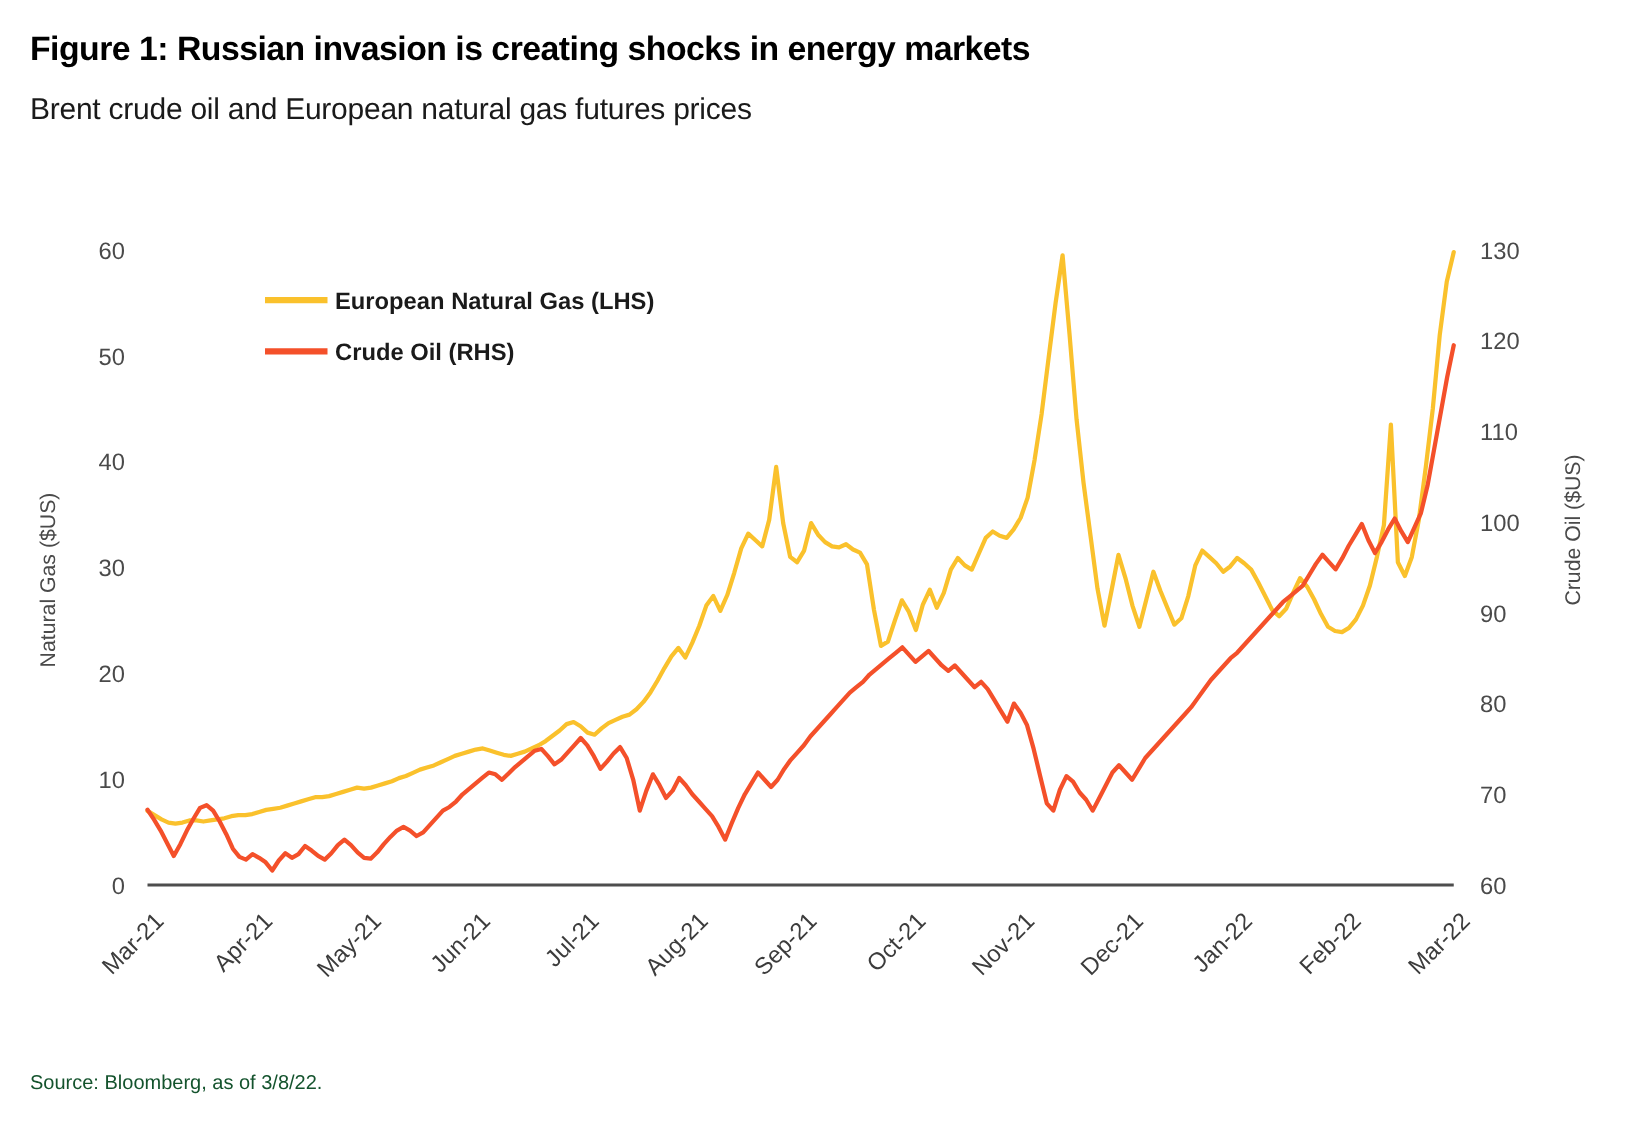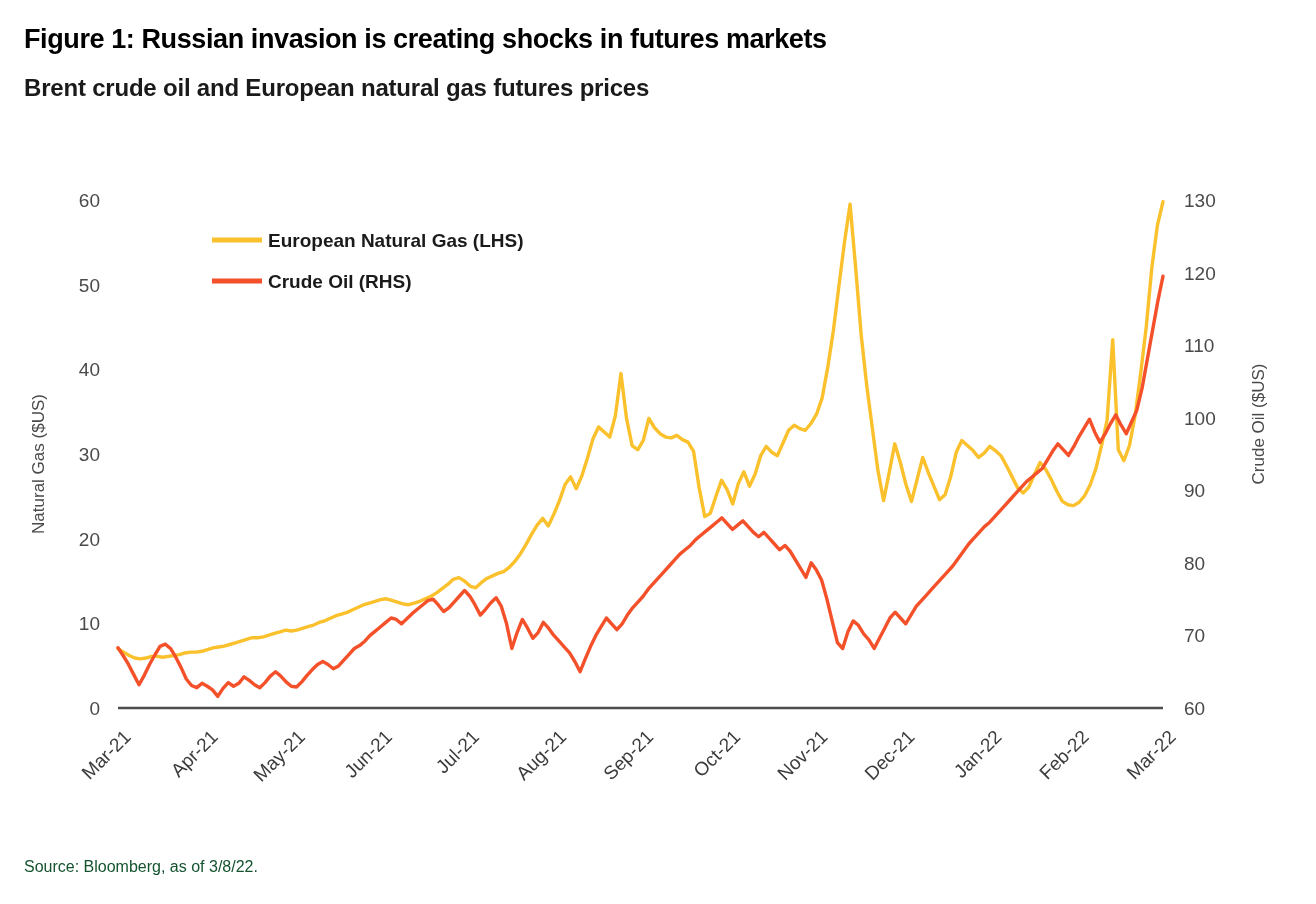--- a/index.html
+++ b/index.html
@@ -32,21 +32,21 @@
     font-weight: bold;
     letter-spacing: -0.4px;
     color: #000000;
     white-space: nowrap;
   }
   .fig-subtitle {
     position: absolute;
     left: 24px;
     top: 74px;
     font-size: 24px;
-    font-weight: bold;
+    font-weight: normal;
     letter-spacing: -0.2px;
     color: #1a1a1a;
     white-space: nowrap;
   }
 
   
   .fig-source {
     position: absolute;
     left: 24px;
     top: 858px;
@@ -94,21 +94,21 @@
   .baseline {
     stroke: #4d4d4d;
     stroke-width: 2.4;
   }
 </style>
 </head>
 <body>
 
 <div id="figure-root">
 
-  <div class="fig-title">Figure 1: Russian invasion is creating shocks in futures markets</div>
+  <div class="fig-title">Figure 1: Russian invasion is creating shocks in energy markets</div>
 
   <div class="fig-subtitle">Brent crude oil and European natural gas futures prices</div>
 
   <svg id="chart-canvas" viewBox="0 0 1316 700" preserveAspectRatio="none">
     <g id="y-left-group">
         <text x="100" y="575" text-anchor="end" class="axis-label">0</text>
         <text x="100" y="490.33333333333337" text-anchor="end" class="axis-label">10</text>
         <text x="100" y="405.6666666666667" text-anchor="end" class="axis-label">20</text>
         <text x="100" y="321" text-anchor="end" class="axis-label">30</text>
         <text x="100" y="236.33333333333337" text-anchor="end" class="axis-label">40</text>

